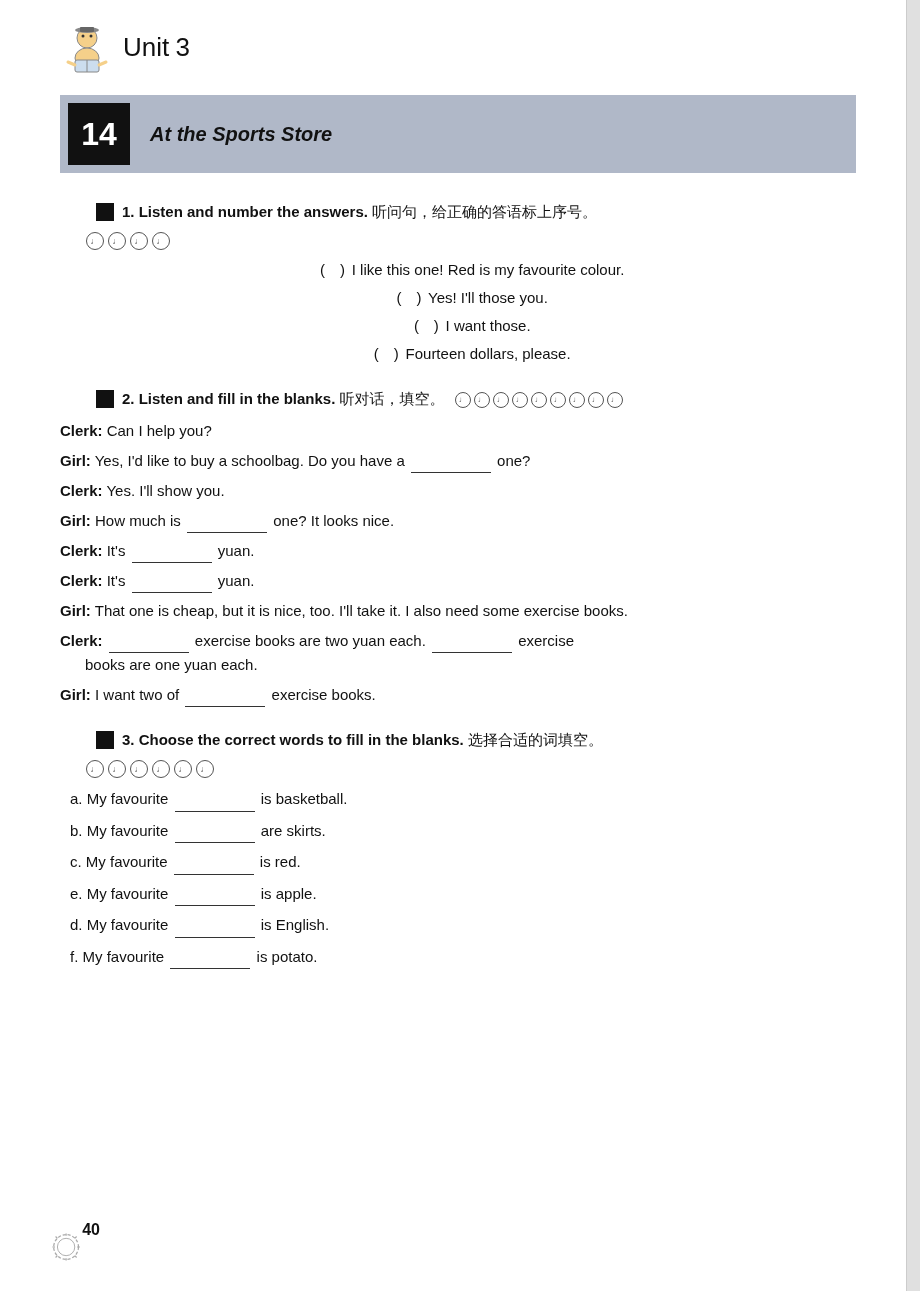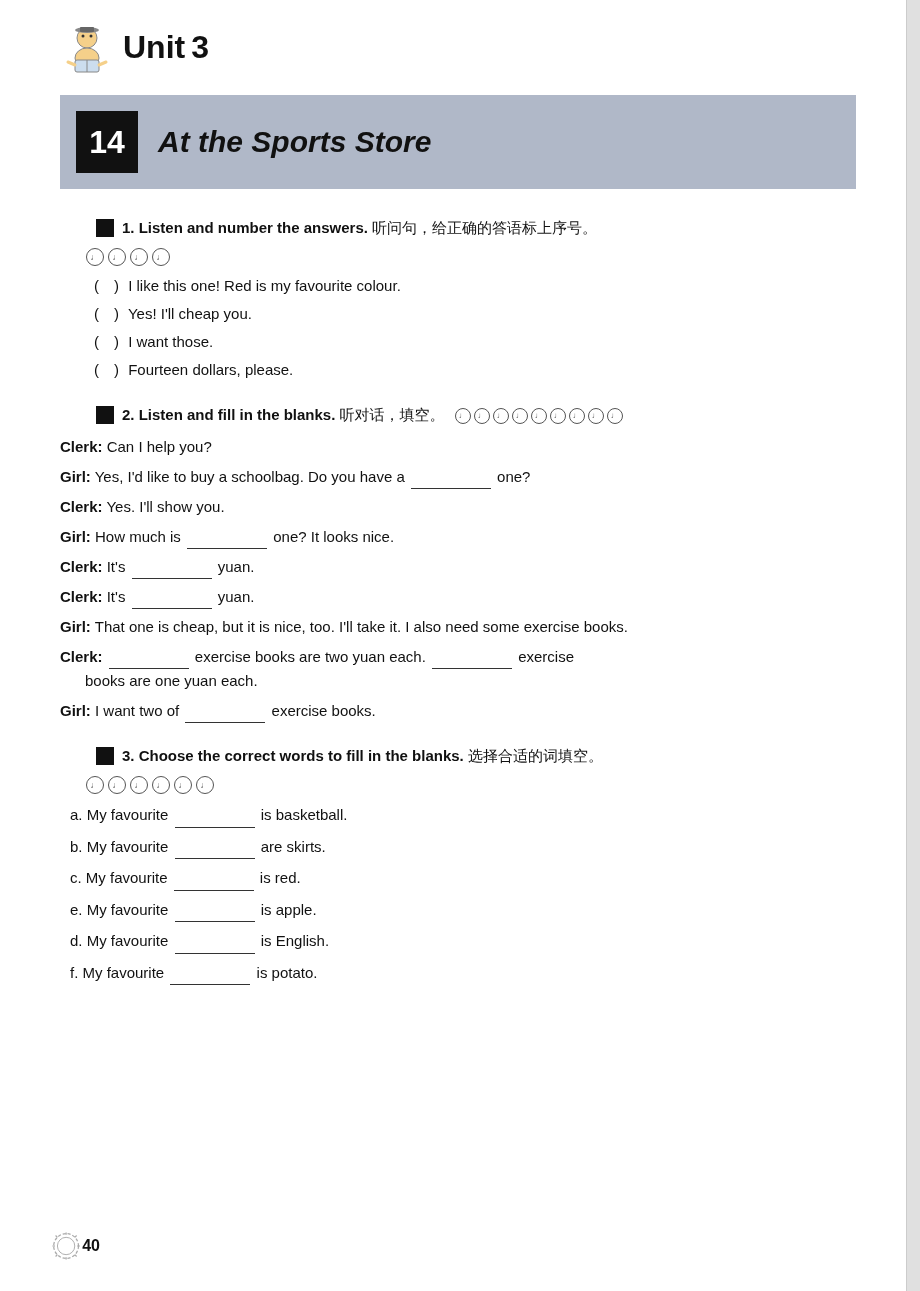--- a/index.html
+++ b/index.html
@@ -40,46 +40,46 @@
       width: 55px;
       height: 55px;
       margin-right: 8px;
     }
     .unit-label {
       font-size: 22px;
       font-weight: normal;
       color: #111;
     }
     .unit-label span {
-      font-weight: bold;
-      font-size: 32px;
+      font-weight: normal;
+      font-size: 26px;
     }
 
     
     .lesson-title-bar {
       display: flex;
       align-items: center;
       background: #b0b8c8;
       margin-bottom: 28px;
-      padding: 16px;
+      padding: 8px;
     }
     .lesson-number {
       background: #111;
       color: #fff;
       font-size: 32px;
       font-weight: bold;
       width: 62px;
       height: 62px;
       display: flex;
       align-items: center;
       justify-content: center;
       flex-shrink: 0;
     }
     .lesson-title {
-      font-size: 30px;
+      font-size: 20px;
       font-weight: bold;
       color: #111;
       padding: 10px 20px;
       font-style: italic;
     }
 
     
     .section {
       margin-bottom: 22px;
     }
@@ -120,22 +120,23 @@
       border-radius: 50%;
       display: flex;
       align-items: center;
       justify-content: center;
       font-size: 9px;
       color: #555;
     }
 
     
     .answer-list {
-      margin-left: 34px;
+      margin-left: 26px;
       list-style: none;
+      text-align: center;
     }
     .answer-list li {
       margin-bottom: 4px;
       font-size: 15px;
       line-height: 1.6;
     }
     .paren {
       display: inline-block;
       width: 30px;
     }
@@ -176,21 +177,20 @@
       bottom: 20px;
       left: 50px;
       display: flex;
       align-items: center;
     }
     .page-gear {
       width: 50px;
       height: 50px;
       position: relative;
       display: flex;
-      align-items: center;
       justify-content: center;
     }
     .page-number-text {
       font-size: 16px;
       font-weight: bold;
       z-index: 2;
       color: #111;
     }
   </style>
 </head>
@@ -237,21 +237,21 @@
       </div>
     </div>
     <div class="audio-circles">
       <div class="audio-circle">♩</div>
       <div class="audio-circle">♩</div>
       <div class="audio-circle">♩</div>
       <div class="audio-circle">♩</div>
     </div>
     <ul class="answer-list">
       <li><span class="paren">(　)</span> <span>I like this one! Red is my favourite colour.</span></li>
-      <li><span class="paren">(　)</span> <span>Yes! I'll cheap you.</span></li>
+      <li><span class="paren">(　)</span> <span>Yes! I'll those you.</span></li>
       <li><span class="paren">(　)</span> <span>I want those.</span></li>
       <li><span class="paren">(　)</span> <span>Fourteen dollars, please.</span></li>
     </ul>
   </div>
 
   <div class="section">
     <div class="section-title">
       <div class="section-icon"></div>
       <div class="section-title-text">
         <span>2</span>. <span>Listen and fill in the blanks.</span> <span class="cn">听对话，填空。</span>

